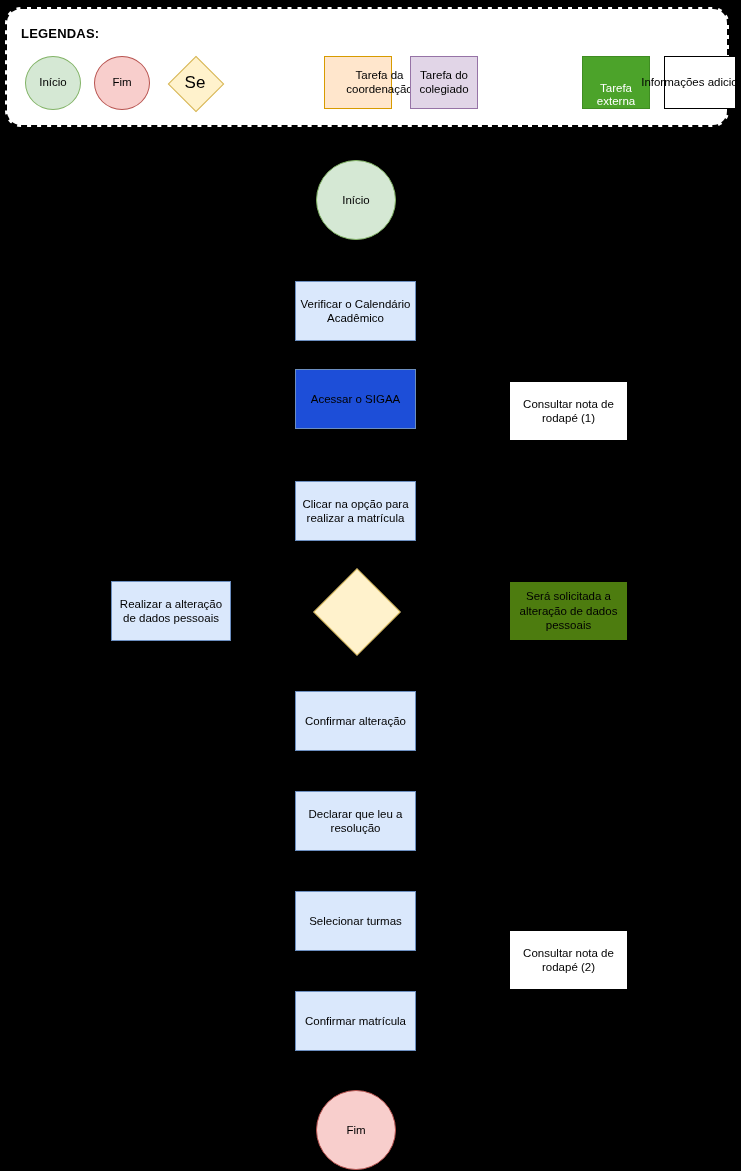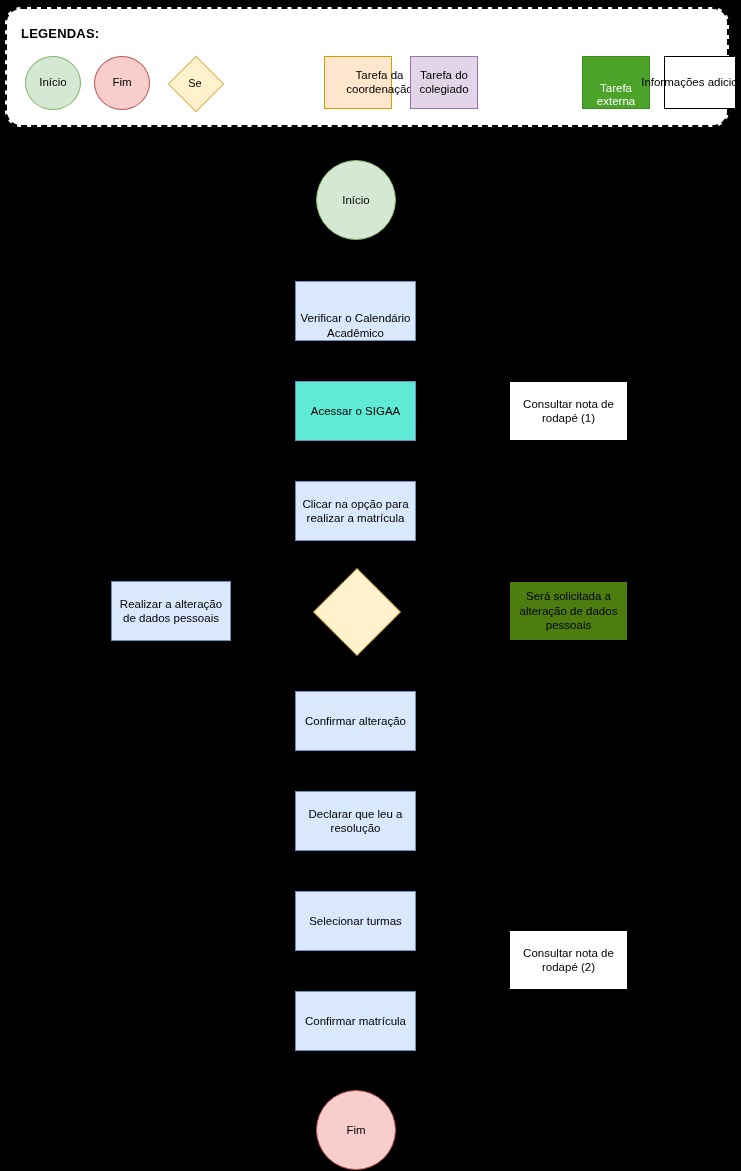--- a/index.html
+++ b/index.html
@@ -77,21 +77,21 @@
     transform: rotate(45deg);
     border: 1.5px solid #d6b656;
     background: #fff2cc;
   }
   .legend-diamond-wrap .dmd-label {
     position: absolute;
     left: 0; top: 0; right: 0; bottom: 0;
     display: flex;
     align-items: center;
     justify-content: center;
-    font-size: 11px;
+    font-size: 17px;
   }
   .legend-box {
     width: 68px;
     height: 53px;
     border: 1.5px solid;
     padding: 0 1px;
   }
 
   
   .node {
@@ -170,25 +170,25 @@
 
   </div>
 </div>
 
 <div id="flow-canvas">
 
   <div class="node node-circle" style="left:316px; top:160px; width:80px; height:80px; background:#d5e8d4; border-color:#82b366;">
     <span>Início</span>
   </div>
 
-  <div class="node node-rect" style="left:295px; top:281px; width:121px; height:60px; background:#dae8fc; border-color:#6c8ebf;align-items:flex-end;">
+  <div class="node node-rect" style="left:295px; top:281px; width:121px; height:60px; background:#dae8fc; border-color:#6c8ebf;">
     <span>Verificar o Calendário Acadêmico</span>
   </div>
 
-  <div class="node node-rect" style="left:295px; top:381px; width:121px; height:60px; background:#5eead4; border-color:#6c8ebf;">
+  <div class="node node-rect" style="left:295px; top:369px; width:121px; height:60px; background:#1d4ed8; border-color:#6c8ebf;">
     <span>Acessar o SIGAA</span>
   </div>
 
   <div class="node node-rect" style="left:509px; top:381px; width:119px; height:60px; background:#ffffff; border-color:#000000;text-align:center;">
     <span>Consultar nota de rodapé (1)</span>
   </div>
 
   <div class="node node-rect" style="left:295px; top:481px; width:121px; height:60px; background:#dae8fc; border-color:#6c8ebf;">
     <span>Clicar na opção para realizar a matrícula</span>
   </div>

